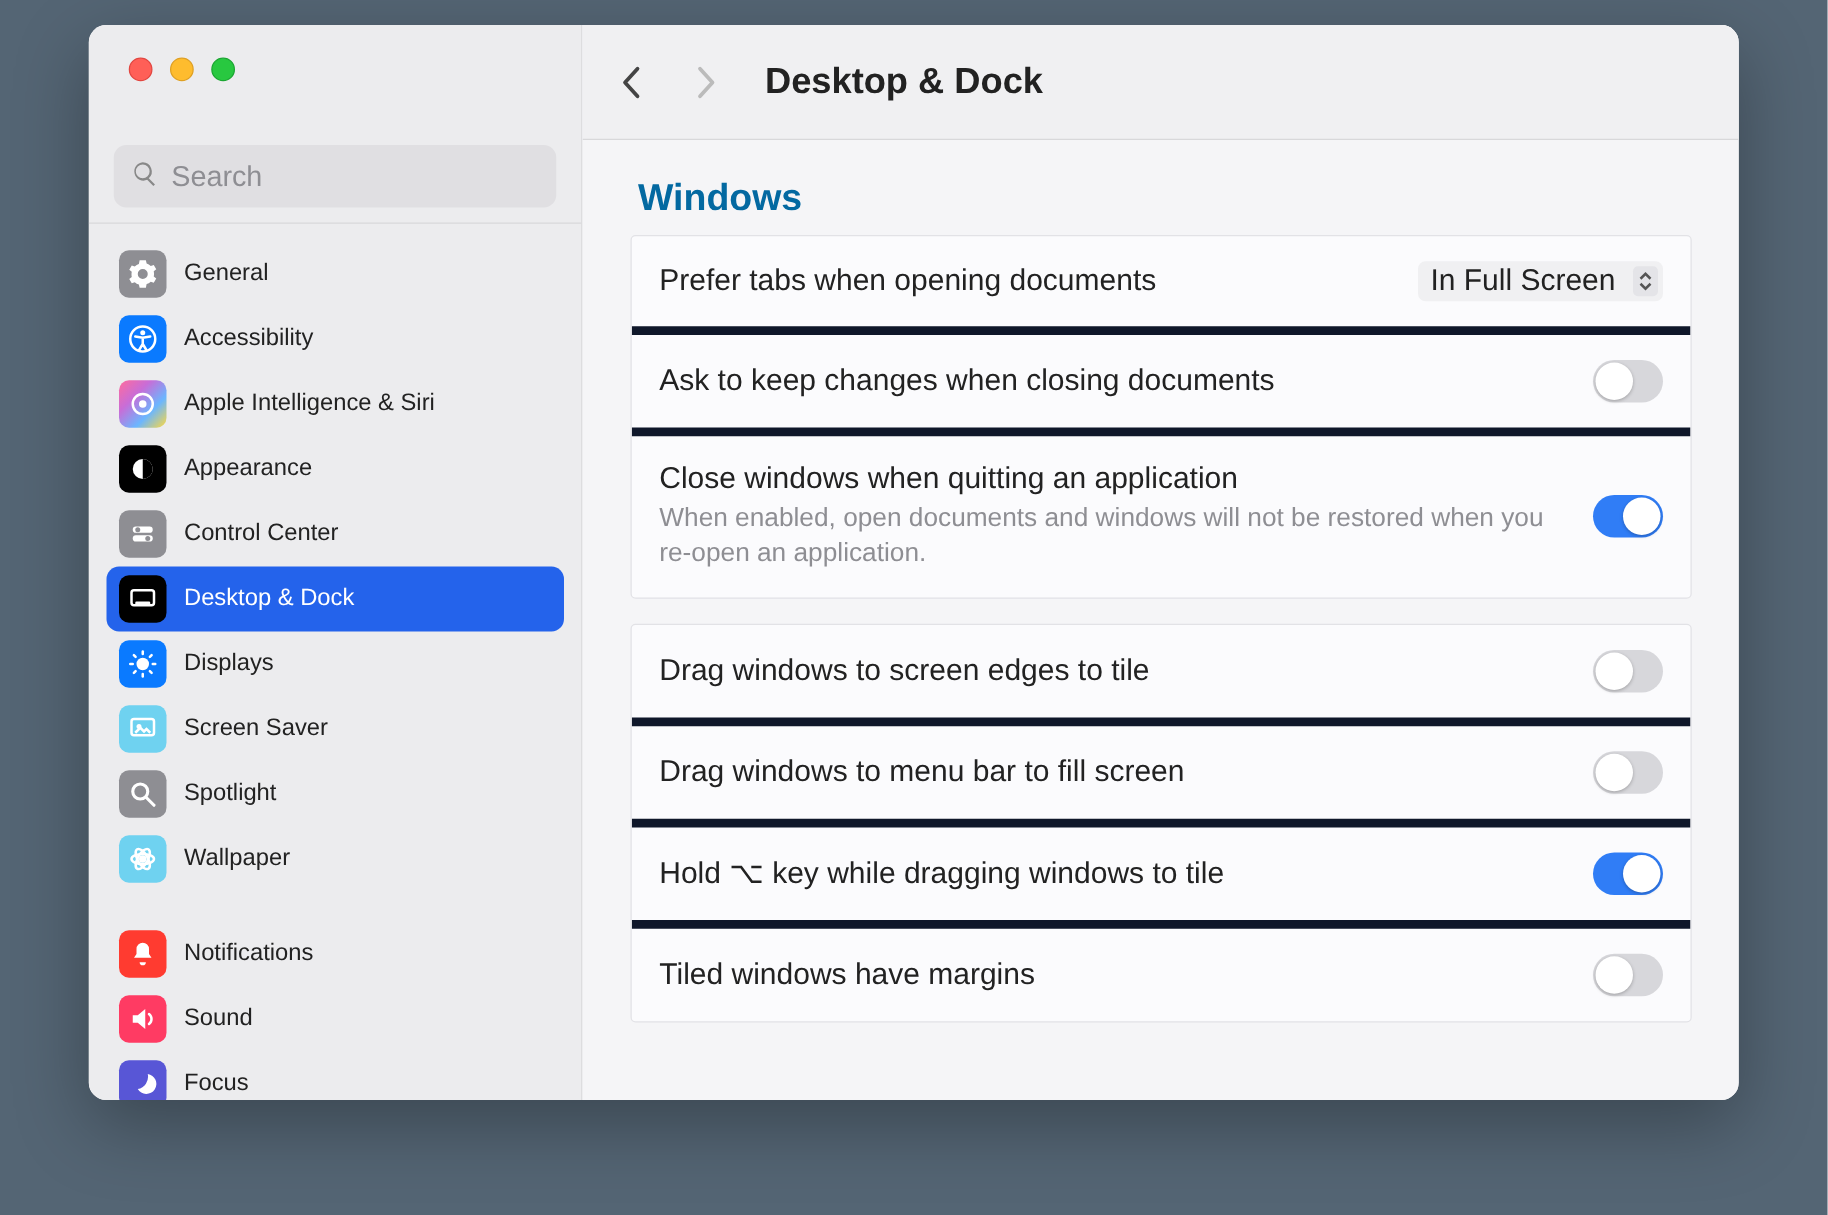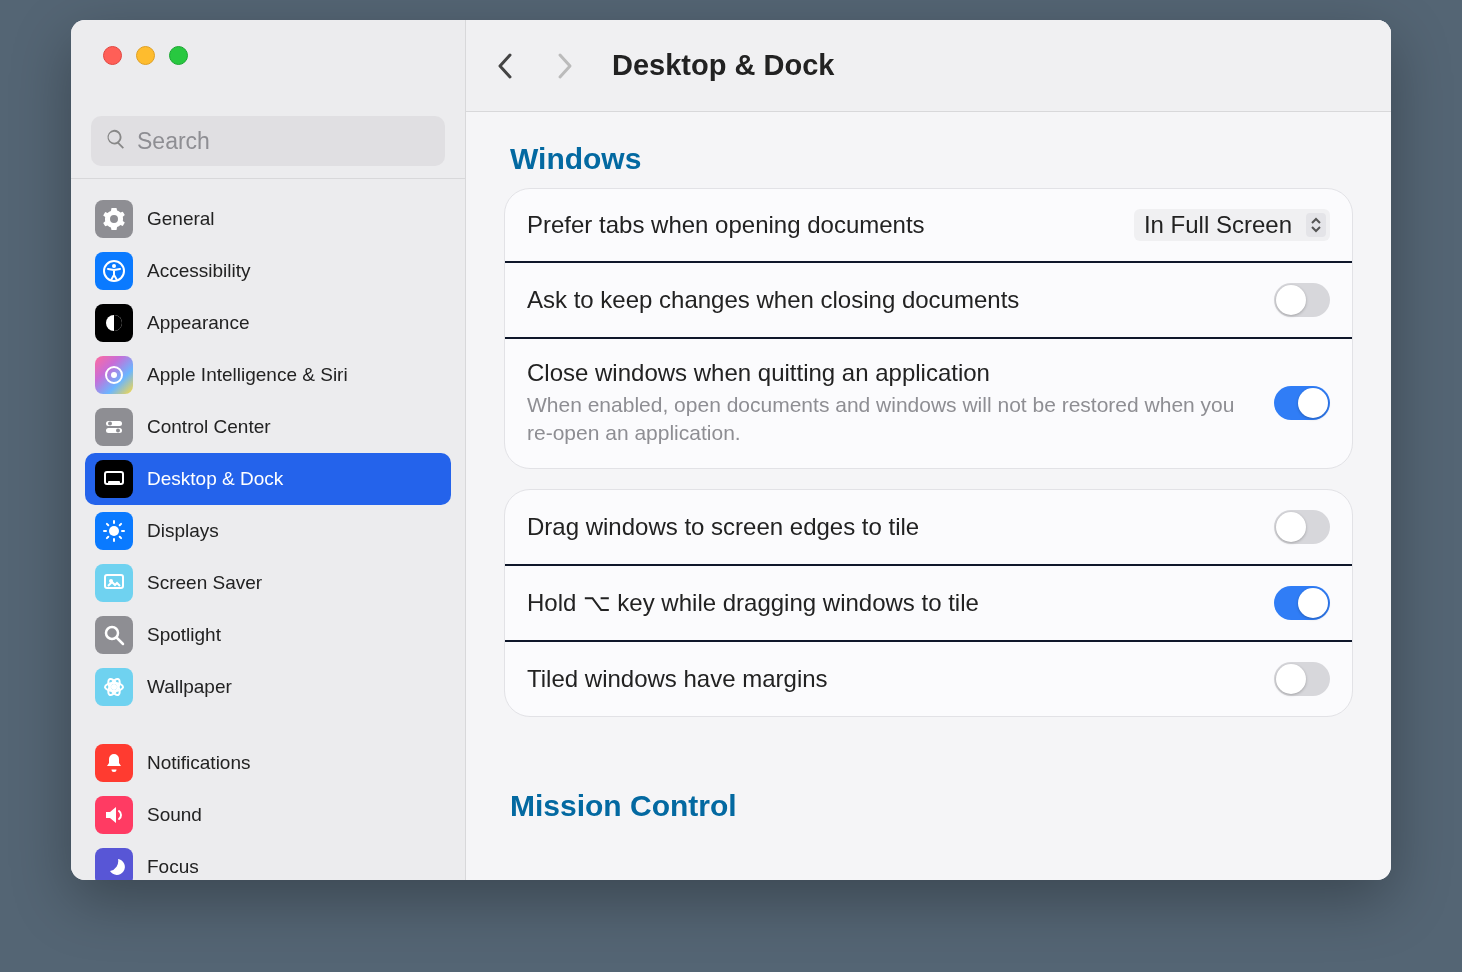--- a/index.html
+++ b/index.html
@@ -125,30 +125,30 @@
   .scroll { flex: 1; overflow-y: auto; padding: 0 38px 40px 38px; }
   .section-title {
     font-size: 30px;
     font-weight: 700;
     color: #0369a1;
     margin: 30px 0 12px 6px;
   }
   .card {
     background: #fbfbfd;
     border: 1px solid #e2e2e6;
-    border-radius: 26px;
+    border-radius: 4px;
     overflow: hidden;
   }
   .row {
     display: flex;
     align-items: center;
     padding: 20px 22px;
     gap: 18px;
   }
-  .row + .row { border-top: 2px solid #0f172a; justify-content: space-between; }
+  .row + .row { border-top: 7px solid #0f172a; justify-content: space-between; }
   .row-text { flex: 1; }
   .row-label { font-size: 24px; color: #222; }
   .row-desc { font-size: 21px; color: #8e8e93; margin-top: 4px; line-height: 1.35; max-width: 720px;}
   .popup {
     display: flex;
     align-items: center;
     gap: 14px;
     font-size: 24px;
     color: #222;
     background: #f0f0f2;
@@ -221,36 +221,36 @@
           <div class="nav-icon" style="background: rgb(10, 122, 255);">
             <svg width="24" height="24" viewBox="0 0 24 24" fill="white">
               <circle cx="12" cy="12" r="10" fill="none" stroke="white" stroke-width="2"></circle>
               <circle cx="12" cy="7" r="2"></circle>
               <path d="M6 10l6 1 6-1M12 11v5l-3 5m3-5l3 5" stroke="white" stroke-width="2" fill="none" stroke-linecap="round"></path>
             </svg>
           </div>
           <span>Accessibility</span>
         </div>
         <div class="nav-item">
+          <div class="nav-icon" style="background: linear-gradient(135deg, rgb(255, 107, 157), rgb(200, 109, 215), rgb(107, 182, 255), rgb(255, 217, 61));">
+            <svg width="24" height="24" viewBox="0 0 24 24" fill="white">
+              <circle cx="12" cy="12" r="8" fill="none" stroke="white" stroke-width="2"></circle>
+              <circle cx="12" cy="12" r="3"></circle>
+            </svg>
+          </div>
+          <span>Apple Intelligence &amp; Siri</span>
+        </div>
+        <div class="nav-item">
           <div class="nav-icon" style="background: rgb(0, 0, 0);">
             <svg width="24" height="24" viewBox="0 0 24 24" fill="white">
               <circle cx="12" cy="12" r="8" fill="white"></circle>
               <path d="M12 4a8 8 0 010 16z" fill="black"></path>
             </svg>
           </div>
           <span>Appearance</span>
-        </div>
-        <div class="nav-item">
-          <div class="nav-icon" style="background: linear-gradient(135deg, rgb(255, 107, 157), rgb(200, 109, 215), rgb(107, 182, 255), rgb(255, 217, 61));">
-            <svg width="24" height="24" viewBox="0 0 24 24" fill="white">
-              <circle cx="12" cy="12" r="8" fill="none" stroke="white" stroke-width="2"></circle>
-              <circle cx="12" cy="12" r="3"></circle>
-            </svg>
-          </div>
-          <span>Apple Intelligence &amp; Siri</span>
         </div>
         <div class="nav-item">
           <div class="nav-icon" style="background: rgb(142, 142, 147);">
             <svg width="24" height="24" viewBox="0 0 24 24" fill="white">
               <rect x="4" y="6" width="16" height="5" rx="2.5"></rect>
               <rect x="4" y="13" width="16" height="5" rx="2.5"></rect>
               <circle cx="8" cy="8.5" r="2" fill="#8e8e93"></circle>
               <circle cx="16" cy="15.5" r="2" fill="#8e8e93"></circle>
             </svg>
           </div>
@@ -401,20 +401,28 @@
           <div class="row">
             <div class="row-text">
               <div class="row-label">Drag windows to screen edges to tile</div>
             </div>
             <div class="toggle">
               <div class="knob"></div>
             </div>
           </div>
           <div class="row">
             <div class="row-text">
+              <div class="row-label">Drag windows to menu bar to fill screen</div>
+            </div>
+            <div class="toggle">
+              <div class="knob"></div>
+            </div>
+          </div>
+          <div class="row">
+            <div class="row-text">
               <div class="row-label">Hold ⌥ key while dragging windows to tile</div>
             </div>
             <div class="toggle on">
               <div class="knob"></div>
             </div>
           </div>
           <div class="row">
             <div class="row-text">
               <div class="row-label">Tiled windows have margins</div>
             </div>

